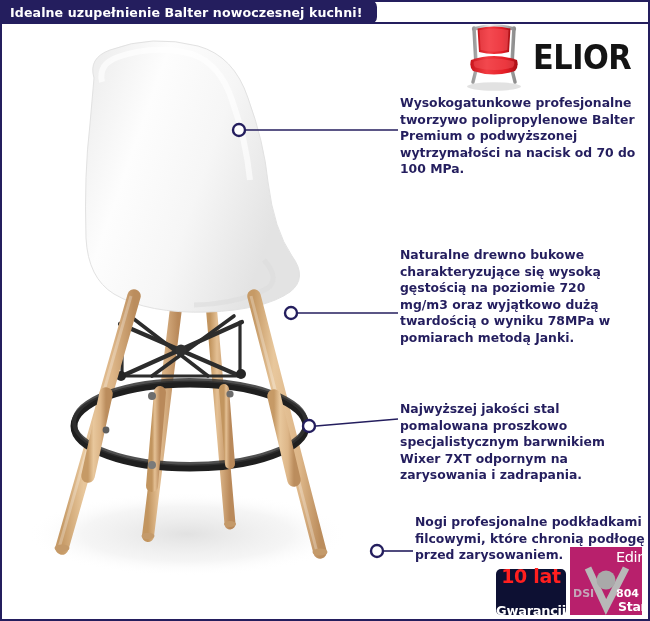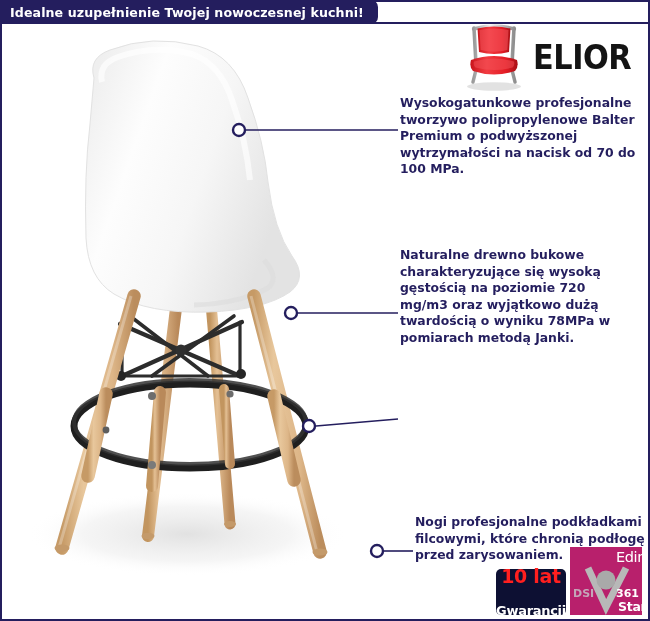--- a/index.html
+++ b/index.html
@@ -180,21 +180,21 @@
     padding-left: 48px;
   }
 </style>
 </head>
 <body>
 
 <div id="infographic">
 
   <div class="header-rule"></div>
   <div class="header-banner">
-    <span class="header-banner-text">Idealne uzupełnienie Twojej nowoczesnej kuchni!</span>
+    <span class="header-banner-text">Idealne uzupełnienie Balter nowoczesnej kuchni!</span>
   </div>
 
   <div class="logo">
     <div class="logo-chair">
       <svg viewBox="0 0 66 70" aria-hidden="true">
         <defs>
           <linearGradient id="lgRed" x1="0" y1="0" x2="1" y2="0">
             <stop offset="0" stop-color="#c9151c"></stop>
             <stop offset="0.35" stop-color="#f23b41"></stop>
             <stop offset="0.75" stop-color="#e31c25"></stop>
@@ -317,35 +317,36 @@
         <circle cx="237" cy="128" r="6"></circle>
         <circle cx="289" cy="311" r="6"></circle>
         <circle cx="307" cy="424" r="6"></circle>
         <circle cx="375" cy="549" r="6"></circle>
       </g>
     </svg>
   </div>
 
   <div class="callout-text c1">Wysokogatunkowe profesjonalne tworzywo polipropylenowe Balter Premium o podwyższonej wytrzymałości na nacisk od 70 do 100 MPa.</div>
   <div class="callout-text c2">Naturalne drewno bukowe charakteryzujące się wysoką gęstością na poziomie 720 mg/m3 oraz wyjątkowo dużą twardością o wyniku 78MPa w pomiarach metodą Janki.</div>
+  <div class="callout-text c3">Najwyższej jakości stal pomalowana proszkowo specjalistycznym barwnikiem Wixer 7XT odpornym na zarysowania i zadrapania.</div>
   <div class="callout-text c4">Nogi profesjonalne podkładkami filcowymi, które chronią podłogę przed zarysowaniem.</div>
 
   <div class="badges">
 
     <div class="badge-warranty">
       <span class="badge-warranty-years">10 lat</span>
       <span class="badge-warranty-label">Gwarancji</span>
     </div>
 
     <div class="badge-edinos">
       <span class="badge-edinos-name">Edinos</span>
       <svg class="badge-edinos-check" viewBox="0 0 72 68" aria-hidden="true">
         <path d="M18 21 L36 60 L56 21" fill="none" stroke="#b8b8b8" stroke-width="7" stroke-linejoin="miter"></path>
         <circle cx="36" cy="33" r="9.5" fill="#a9a9a9"></circle>
       </svg>
       <span class="badge-edinos-dsi">DSI</span>
-      <span class="badge-edinos-num">361</span>
+      <span class="badge-edinos-num">804</span>
       <span class="badge-edinos-std">Standards</span>
     </div>
 
   </div>
 
 </div>
 
 </body></html>

